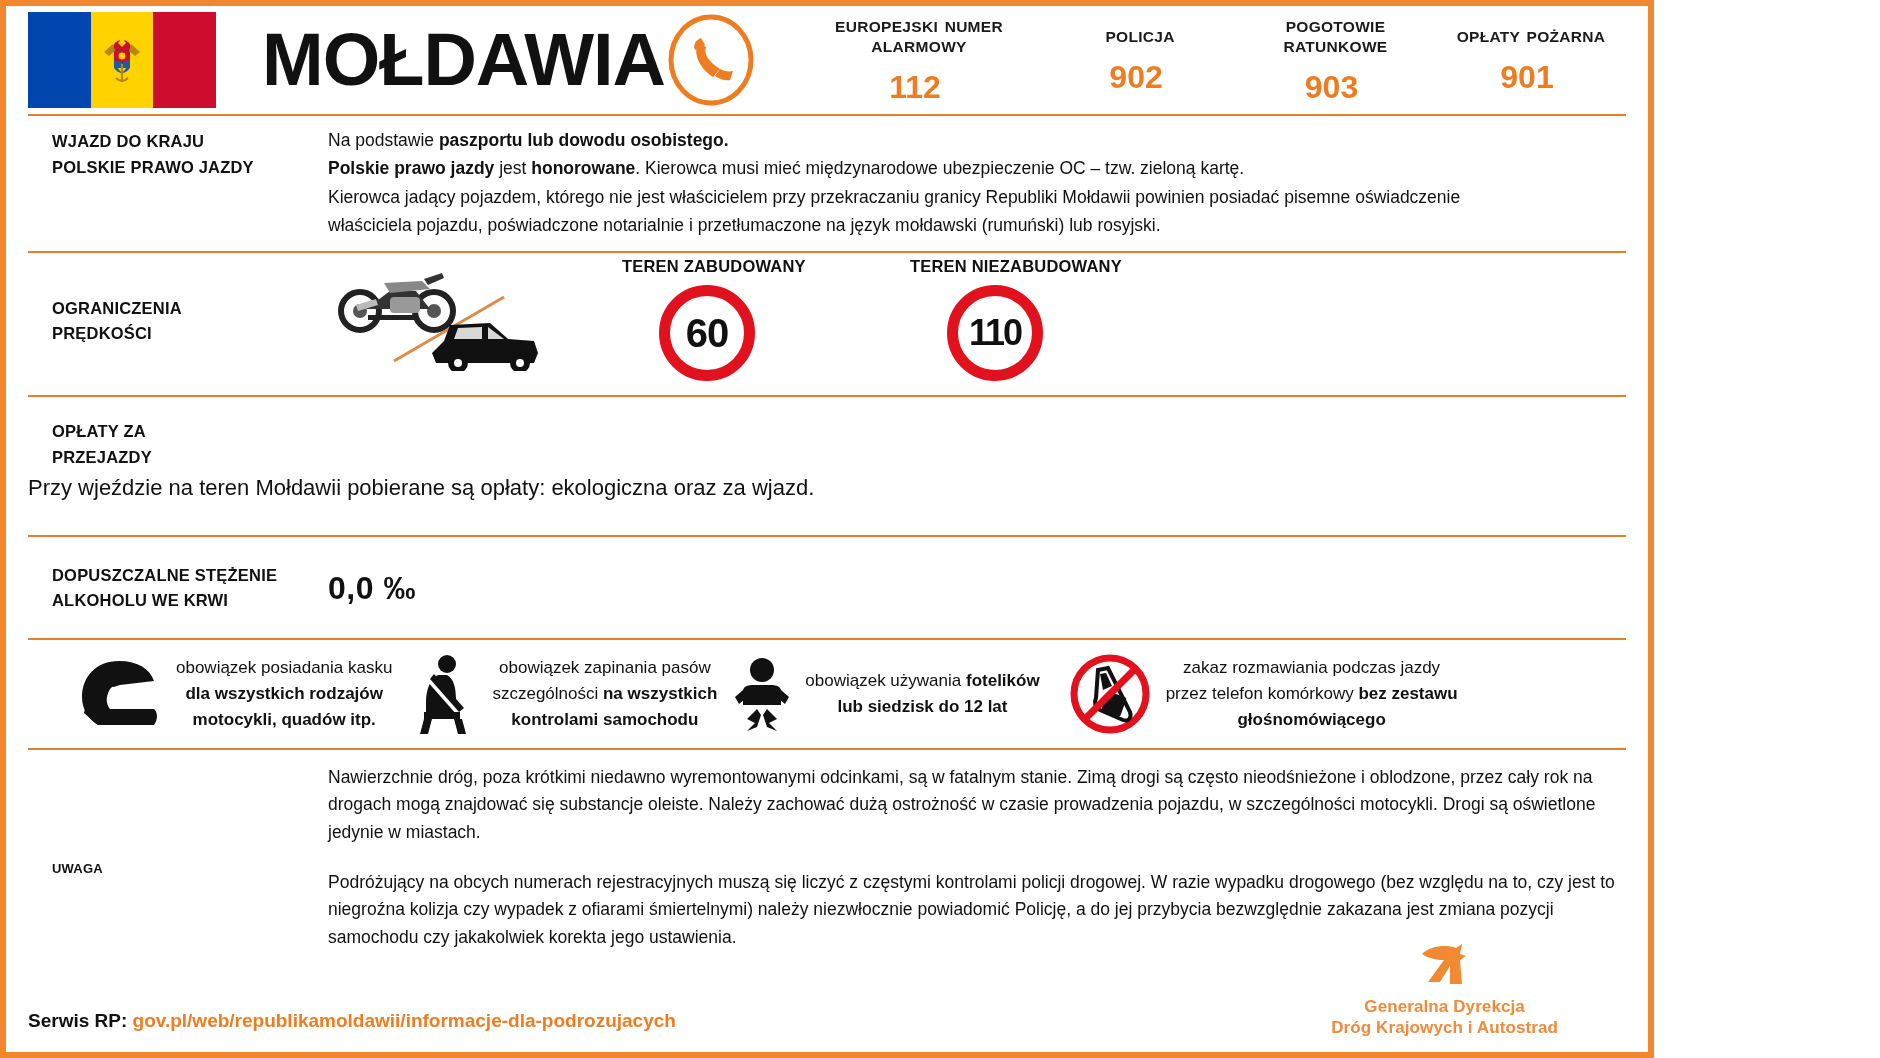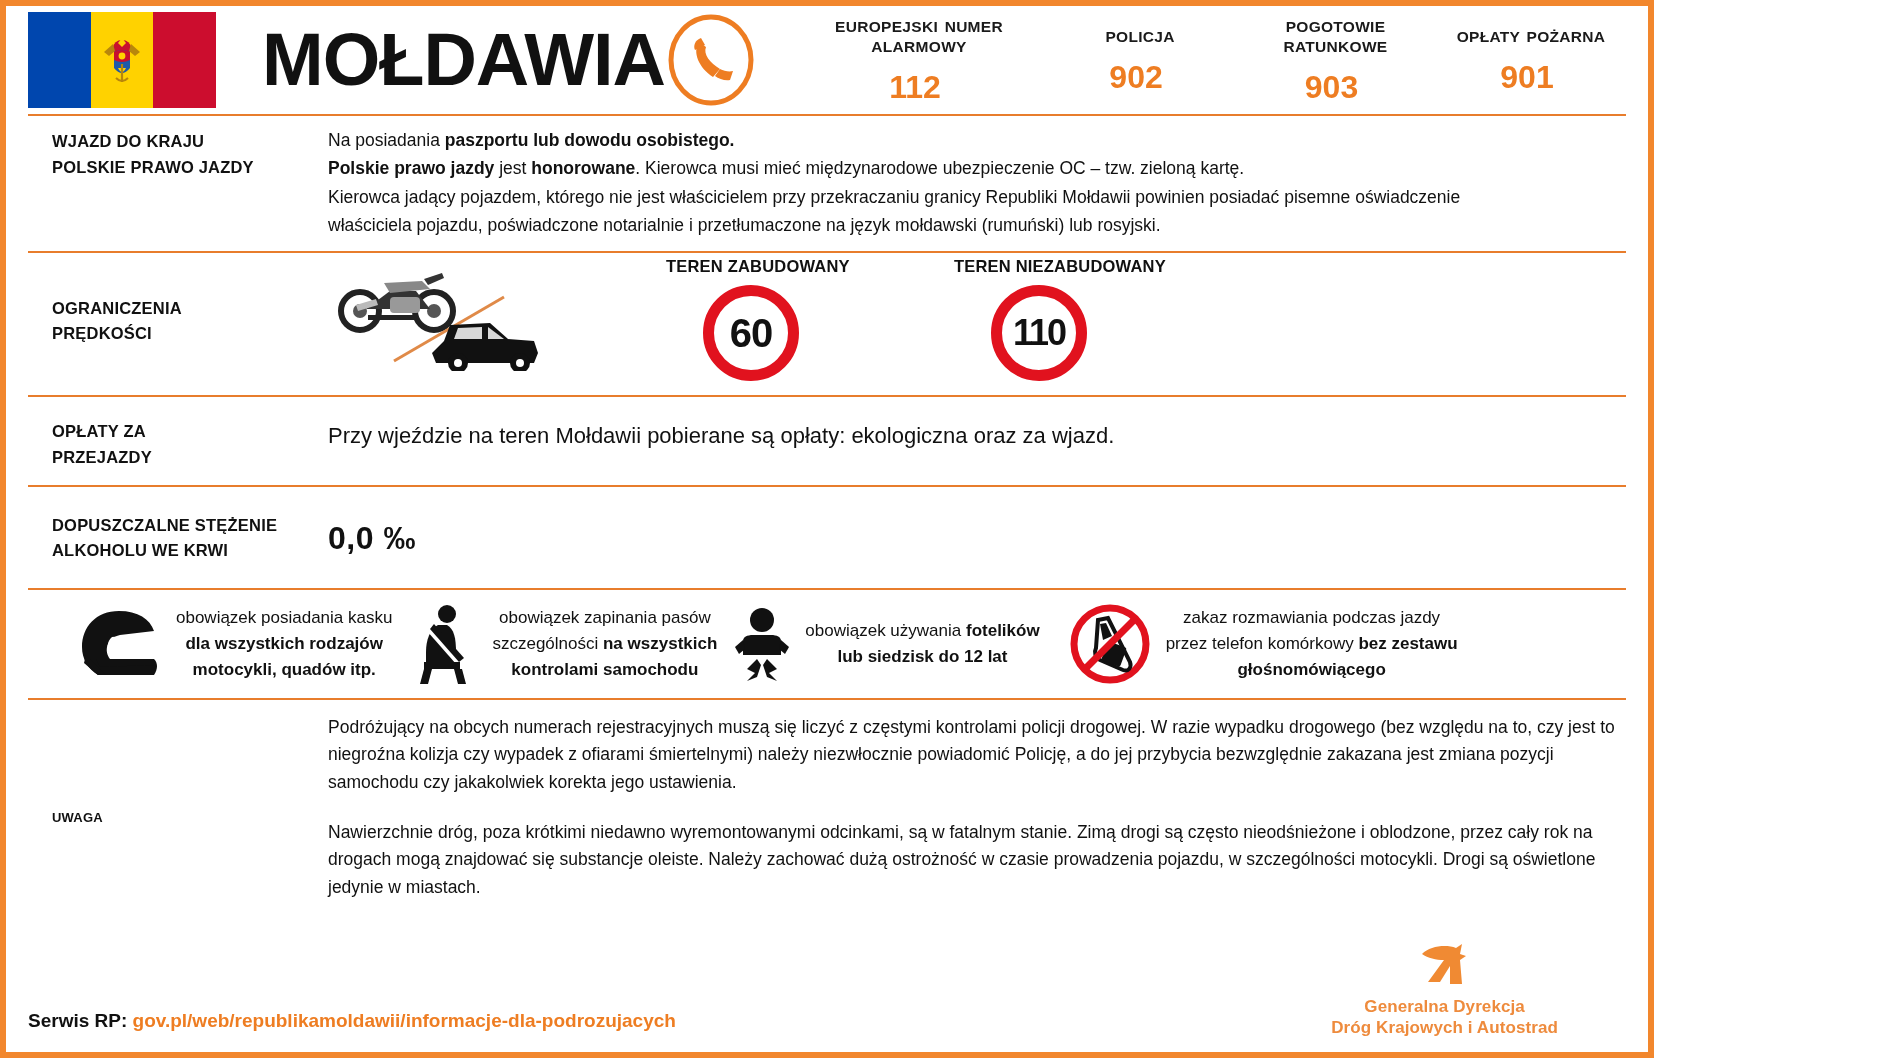--- a/index.html
+++ b/index.html
@@ -85,21 +85,21 @@
   .row-entry{padding:10px 0 12px 0;}
   .row-entry .rowlabel{padding-top:3px;}
   .entry-text{
     font-size:17.5px;color:#111;line-height:1.62;
   }
   .entry-text b{font-weight:bold;}
 
   
   .row-speed{padding:2px 0 8px 0;min-height:142px;}
   .row-speed .rowlabel{display:flex;align-items:center;min-height:132px;}
-  .speed-body{display:flex;align-items:flex-start;gap:44px;}
+  .speed-body{display:flex;align-items:flex-start;}
   .vehicles{width:250px;flex-shrink:0;margin-left:8px;padding-top:4px;}
   .speedgroup{
     display:flex;gap:118px;margin-left:36px;padding-top:2px;
   }
   .speeditem{text-align:center;width:170px;}
   .speedcap{
     font-size:16.5px;font-weight:bold;color:#111;letter-spacing:.2px;
     white-space:nowrap;
   }
   .sign{
@@ -109,21 +109,21 @@
     display:flex;align-items:center;justify-content:center;
     box-sizing:border-box;
   }
   .sign span{
     font-size:40px;font-weight:bold;color:#111;line-height:1;
     letter-spacing:-1px;
   }
   .sign.sign-wide span{font-size:36px;letter-spacing:-2px;}
 
   
-  .row-tolls{padding:22px 0 14px 0;min-height:66px;}
+  .row-tolls{padding:22px 0 30px 0;min-height:66px;flex-direction:column;}
   .row-tolls .rowlabel{padding-top:0;}
   .toll-text{font-size:22px;color:#111;line-height:1.55;}
 
   
   .row-alcohol{padding:26px 0 24px 0;display:flex;align-items:center;}
   .row-alcohol .rowlabel{padding-top:0;}
   .alcohol-value{
     font-size:32px;font-weight:bold;color:#111;line-height:1;
     letter-spacing:.5px;
   }
@@ -229,21 +229,21 @@
 
   <div class="divider"></div>
 
   <div class="row row-entry">
     <div class="rowlabel">
       <div>WJAZD DO KRAJU</div>
       <div>POLSKIE PRAWO JAZDY</div>
     </div>
     <div class="rowbody">
       <div class="entry-text">
-        <span>Na posiadania </span><b>paszportu lub dowodu osobistego.</b>
+        <span>Na podstawie </span><b>paszportu lub dowodu osobistego.</b>
       </div>
       <div class="entry-text">
         <b>Polskie prawo jazdy</b><span> jest </span><b>honorowane</b><span>. Kierowca musi mieć międzynarodowe  ubezpieczenie OC – tzw. zieloną kartę.</span>
       </div>
       <div class="entry-text">Kierowca jadący pojazdem, którego nie jest właścicielem przy przekraczaniu granicy Republiki Mołdawii powinien posiadać pisemne oświadczenie</div>
       <div class="entry-text">właściciela pojazdu, poświadczone notarialnie i przetłumaczone  na język mołdawski (rumuński) lub rosyjski.</div>
     </div>
   </div>
 
   <div class="divider"></div>
@@ -404,22 +404,22 @@
     </div>
   </div>
 
   <div class="divider"></div>
 
   <div class="row row-uwaga">
     <div class="rowlabel">
       <div>UWAGA</div>
     </div>
     <div class="rowbody">
+      <p class="uwaga-p">Nawierzchnie dróg, poza krótkimi niedawno wyremontowanymi  odcinkami, są w fatalnym stanie. Zimą drogi są często nieodśnieżone i oblodzone,  przez cały rok na drogach mogą  znajdować się substancje oleiste. Należy zachować dużą ostrożność w czasie prowadzenia pojazdu, w szczególności motocykli. Drogi są oświetlone jedynie w miastach.</p>
       <p class="uwaga-p">Podróżujący na obcych numerach rejestracyjnych muszą się liczyć z częstymi kontrolami  policji drogowej. W razie wypadku drogowego (bez względu na to, czy jest to niegroźna kolizja czy wypadek z ofiarami śmiertelnymi) należy niezwłocznie powiadomić Policję, a do jej przybycia bezwzględnie zakazana jest zmiana pozycji samochodu czy jakakolwiek korekta  jego ustawienia.</p>
-      <p class="uwaga-p">Nawierzchnie dróg, poza krótkimi niedawno wyremontowanymi  odcinkami, są w fatalnym stanie. Zimą drogi są często nieodśnieżone i oblodzone,  przez cały rok na drogach mogą  znajdować się substancje oleiste. Należy zachować dużą ostrożność w czasie prowadzenia pojazdu, w szczególności motocykli. Drogi są oświetlone jedynie w miastach.</p>
     </div>
   </div>
 
   <div class="footer">
     <div class="serwis">
       <span>Serwis RP:</span>
       <span class="url">gov.pl/web/republikamoldawii/informacje-dla-podrozujacych</span>
     </div>
     <div class="gddkia">
       <svg class="mark" width="58" height="48" viewBox="0 0 58 48">

